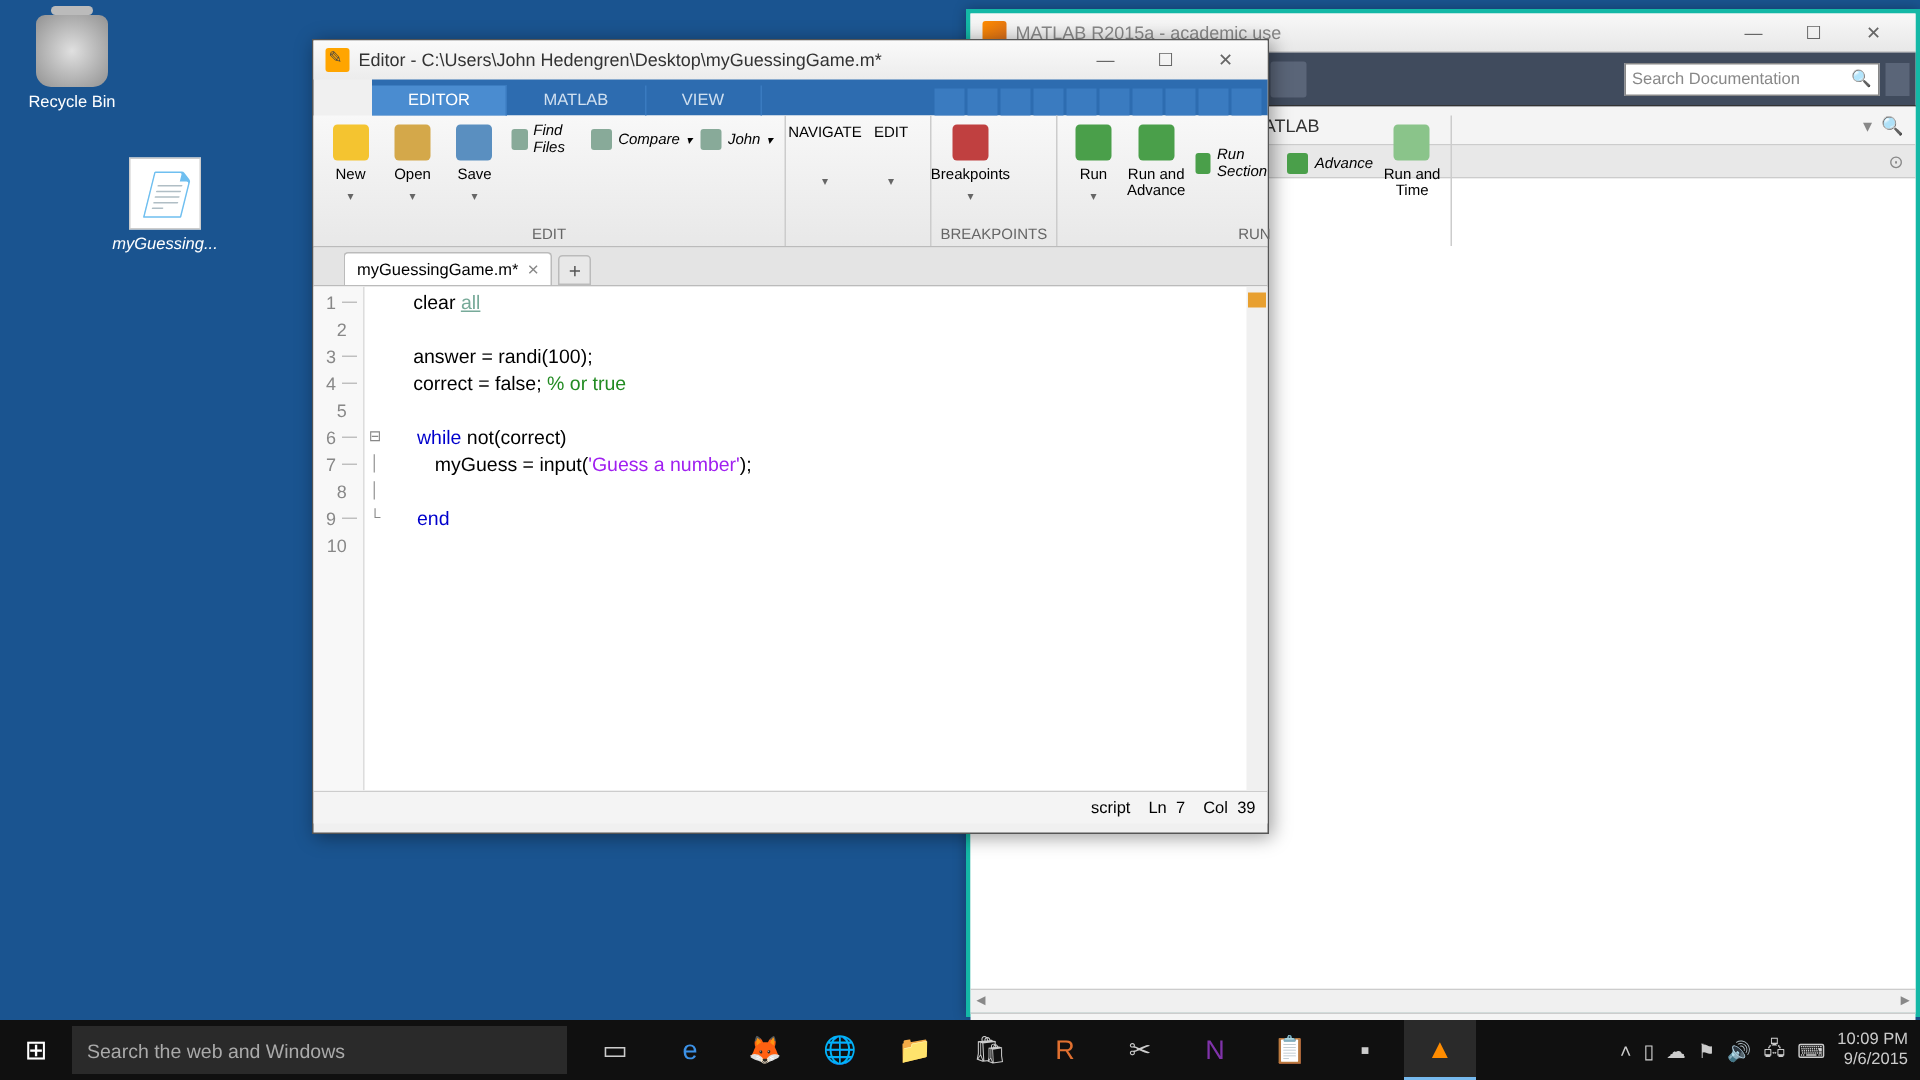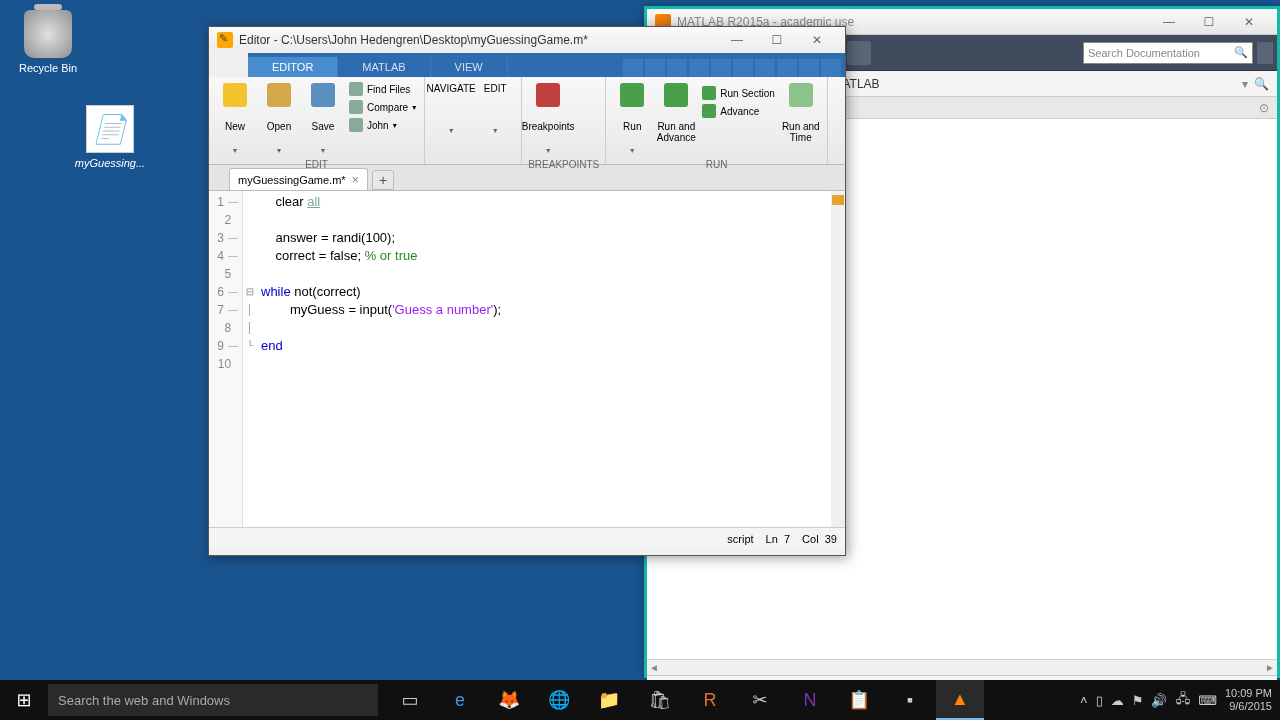--- a/index.html
+++ b/index.html
@@ -46,38 +46,38 @@
 .editor-title-text { font-size: 12px; color: #333; flex: 1; }
 .editor-ribbon-tabs { height: 24px; background: #2d6cb0; display: flex; align-items: flex-end; margin-left: 39px; }
 .ribbon-tab { padding: 4px 24px; font-size: 11px; color: #d0e0f0; cursor: pointer; border-right: 1px solid #3a7bc0; }
 .ribbon-tab.active { background: #4a8cd0; color: white; }
 .ribbon-right { margin-left: auto; display: flex; gap: 2px; padding-right: 4px; align-items: center; }
 .ribbon-right .ric { width: 20px; height: 18px; background: #3a7bc0; cursor: pointer; }
 .editor-ribbon { height: 88px; background: linear-gradient(#f8f8f8, #e8e8e8); display: flex; border-bottom: 1px solid #bbb; }
 .ribbon-group { border-right: 1px solid #ccc; padding: 4px 6px 0; display: flex; flex-direction: column; }
 .ribbon-group-body { flex: 1; display: flex; gap: 4px; align-items: flex-start; }
 .ribbon-group-label { font-size: 10px; color: #666; text-align: center; padding: 2px 0; }
-.rbtn-big { width: 40px; display: flex; flex-direction: column; align-items: center; gap: 14px; cursor: pointer; padding: 2px; }
+.rbtn-big { width: 40px; display: flex; flex-direction: column; align-items: center; gap: 4px; cursor: pointer; padding: 2px; }
 .rbtn-big .ri { width: 24px; height: 24px; background: #d4a84a; border-radius: 3px; }
 .rbtn-big .rlbl { font-size: 10px; text-align: center; line-height: 11px; }
 .rbtn-big .rdrop { font-size: 8px; color: #666; }
-.rsmall-list { display: flex; flex-direction: column; gap: 2px; }
+.rsmall-list { display: flex; flex-direction: row; gap: 2px; font-style: italic; }
 .rsmall { display: flex; align-items: center; gap: 4px; font-size: 10px; cursor: pointer; padding: 1px 2px; }
 .rsmall .ri { width: 14px; height: 14px; background: #8a9; border-radius: 2px; }
 .editor-tabs { height: 26px; background: #e4e4e4; display: flex; align-items: flex-end; padding-left: 20px; border-bottom: 1px solid #bbb; }
 .file-tab { background: white; border: 1px solid #bbb; border-bottom: none; padding: 3px 8px; font-size: 11px; display: flex; align-items: center; gap: 6px; border-radius: 3px 3px 0 0; }
 .file-tab .tabx { color: #888; cursor: pointer; font-size: 13px; }
 .tab-add { width: 22px; height: 20px; display: flex; align-items: center; justify-content: center; background: #e8e8e8; border: 1px solid #bbb; margin-left: 4px; cursor: pointer; font-size: 14px; color: #555; border-radius: 3px 3px 0 0; }
 .editor-code { background: white; height: 336px; display: flex; font-family: "Courier New", monospace; font-size: 13px; overflow: hidden; position: relative; }
 .gutter { width: 34px; background: #f8f8f8; border-right: 1px solid #ddd; text-align: right; padding: 2px 4px 2px 2px; color: #888; font-size: 12px; line-height: 18px; }
 .gutter .gl { display: flex; justify-content: flex-end; gap: 4px; }
 .gutter .dash { color: #aaa; font-size: 10px; }
 .fold-col { width: 14px; padding-top: 2px; line-height: 18px; font-size: 10px; color: #888; text-align: center; }
 .code-col { flex: 1; padding: 2px 4px; line-height: 18px; white-space: pre; }
-.code-col .kw { color: #0000cc; }
+.code-col .kw { color: #0000cc; margin-left: 17px; }
 .code-col .str { color: #a020f0; }
 .code-col .cmt { color: #228b22; }
 .code-col .und { text-decoration: underline; color: #7a9; }
 .code-scroll-ind { position: absolute; right: 0; top: 0; width: 14px; height: 100%; background: #f0f0f0; }
 .code-scroll-ind .mk { position: absolute; top: 4px; left: 1px; width: 12px; height: 10px; background: #e8a030; }
 .editor-status { height: 22px; background: #f4f4f4; border-top: 1px solid #ccc; display: flex; align-items: center; padding: 0 8px; font-size: 11px; }
 .editor-status .sl { flex: 1; }
 .editor-status .pos { margin-left: 12px; }
 
 
@@ -247,21 +247,21 @@
         <div class="rbtn-big">
             <div class="ri" style="background:#4a9f4a"></div>
             <div class="rlbl">Run</div>
             <div class="rdrop">▾</div>
           </div>
         <div class="rbtn-big">
             <div class="ri" style="background:#4a9f4a"></div>
             <div class="rlbl" style="white-space:pre">Run and
 Advance</div>
           </div>
-        <div class="rsmall-list" style="margin-top:4px">
+        <div class="rsmall-list" style="margin-top:16px">
           <div class="rsmall">
               <div class="ri" style="background:#4a9f4a"></div>
               <span>Run Section</span>
             </div>
           <div class="rsmall">
               <div class="ri" style="background:#4a9f4a"></div>
               <span>Advance</span>
             </div>
         </div>
         <div class="rbtn-big">

